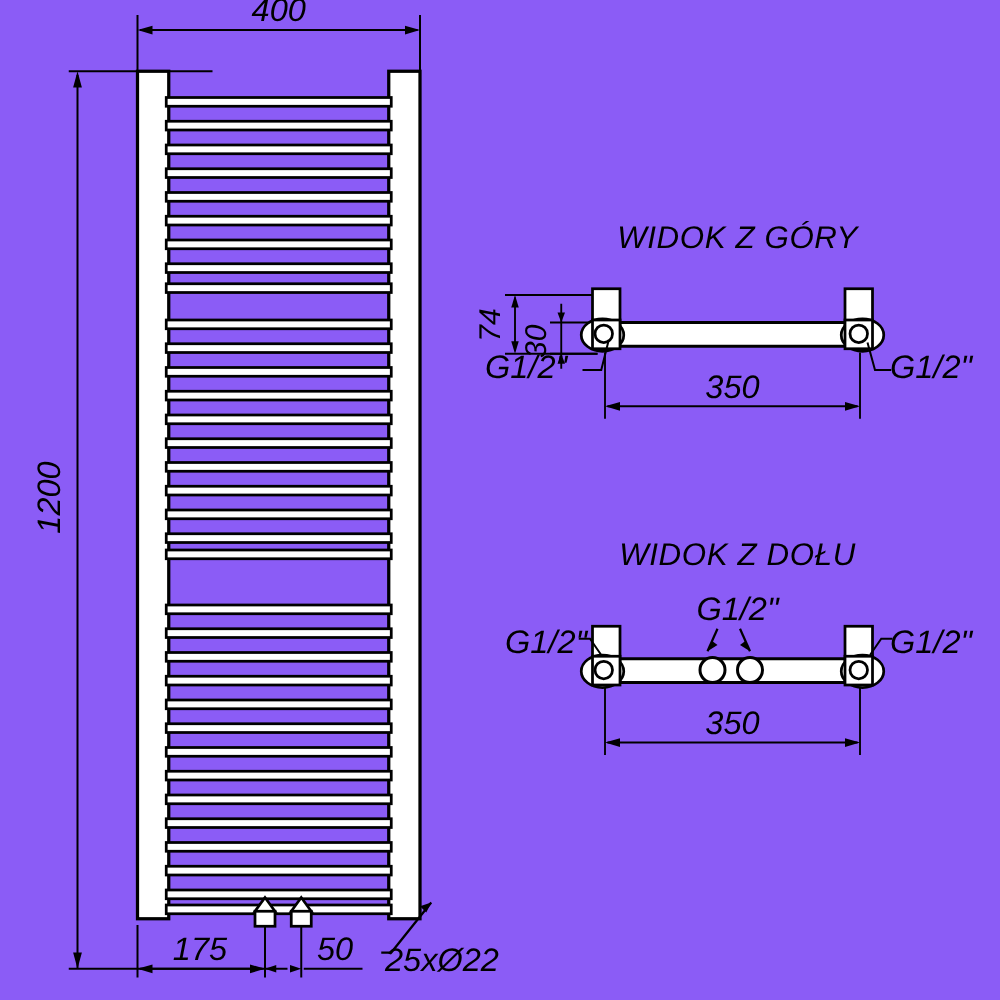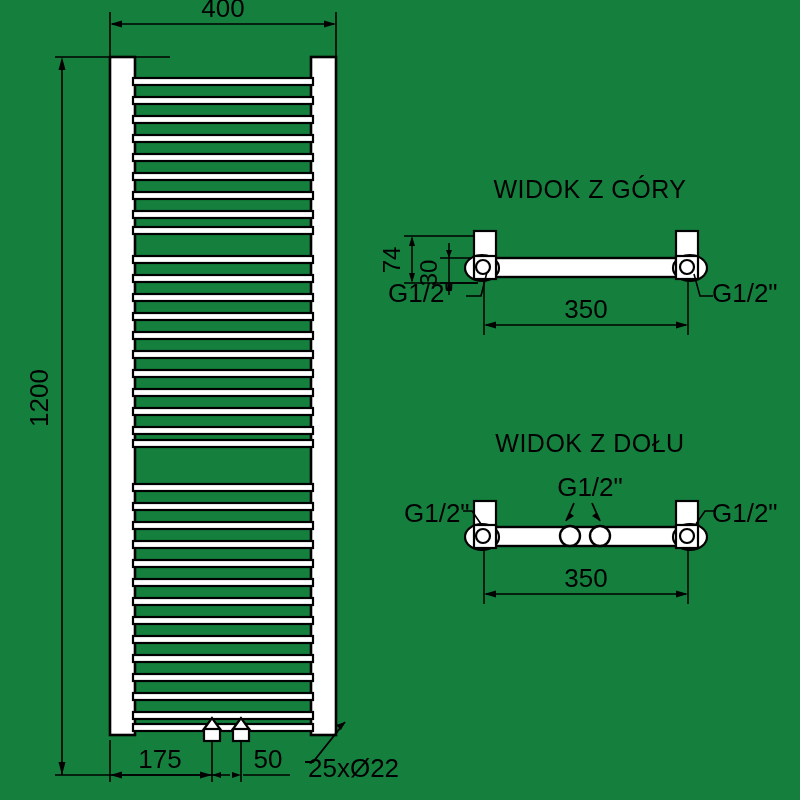--- a/index.html
+++ b/index.html
@@ -1,17 +1,17 @@
 <!DOCTYPE html>
 <html><head>
 <meta charset="utf-8">
 <style>
   html,body{margin:0;padding:0;background:#ffffff;}
   body{width:800px;height:800px;overflow:hidden;font-family:"Liberation Sans",sans-serif;}
-  #stage{position:relative;width:800px;height:800px;background:#15803d;}
+  #stage{position:relative;width:800px;height:800px;background:#8b5cf6;font-style:italic;}
   svg{display:block;}
   .lbl{font-family:"Liberation Sans",sans-serif;fill:#000;font-size:26px;}
   .lbl-sm{font-family:"Liberation Sans",sans-serif;fill:#000;font-size:24px;}
   .title{font-family:"Liberation Sans",sans-serif;fill:#000;font-size:25px;letter-spacing:0.5px;}
 </style>
 </head>
 <body>
 
 <div id="stage">
   <svg width="800" height="800" viewBox="0 0 800 800">

